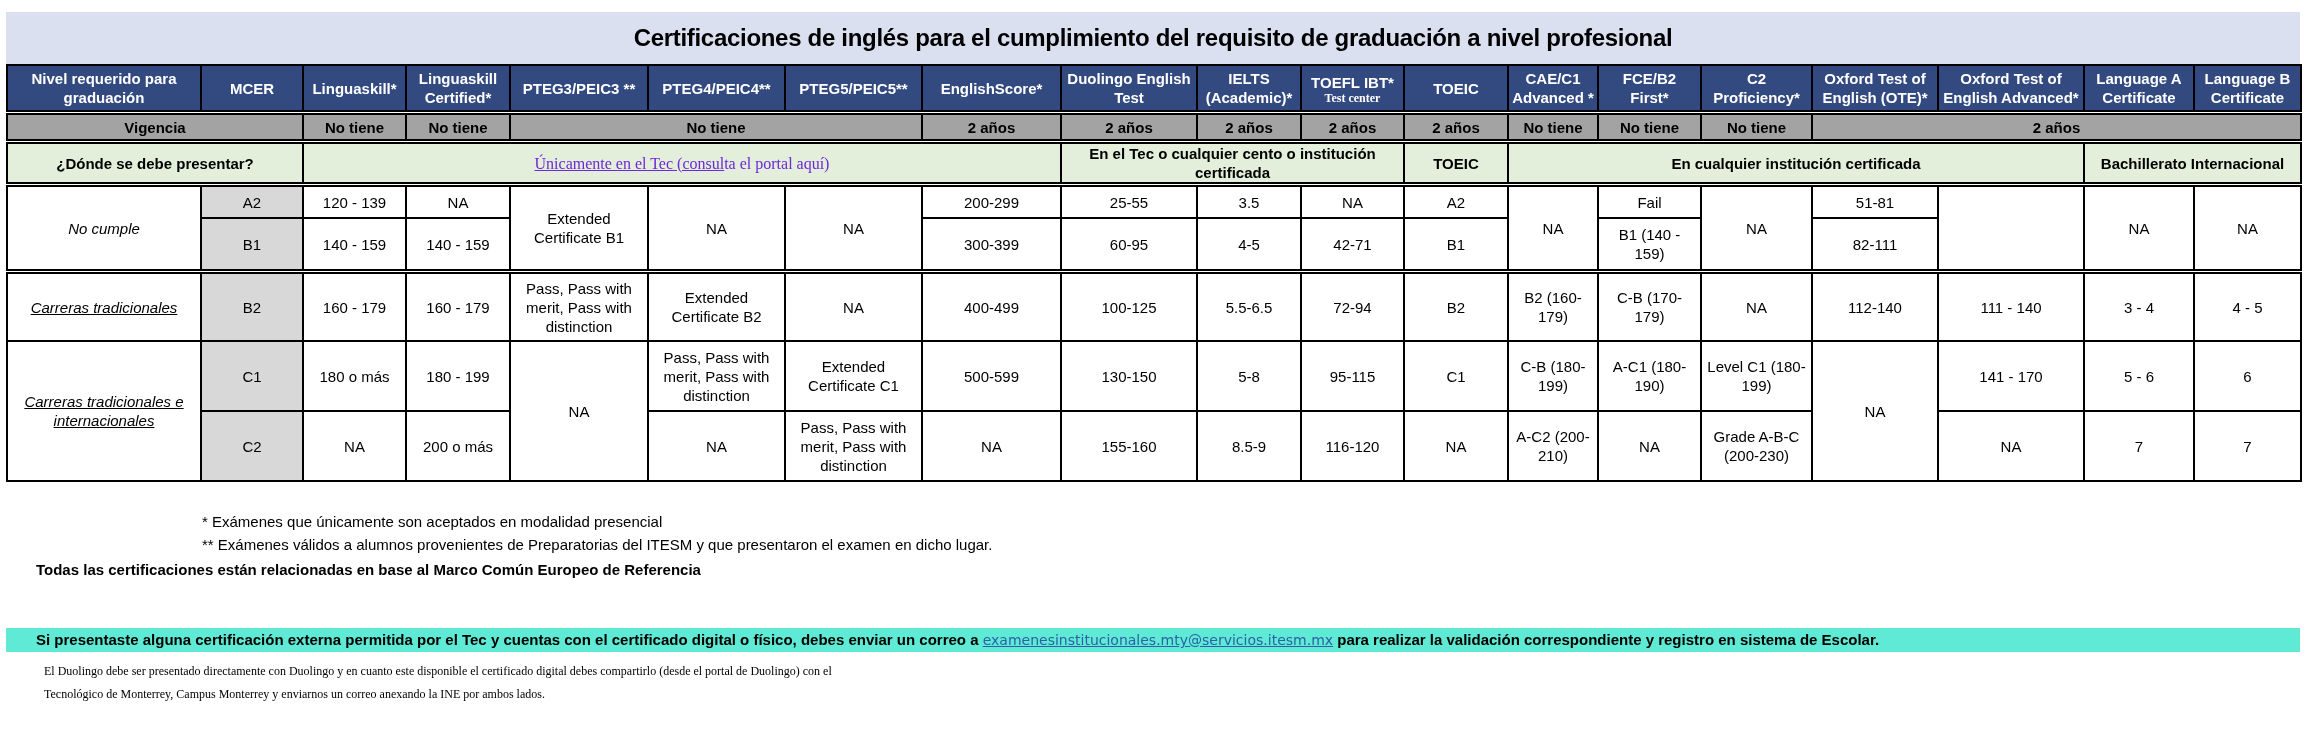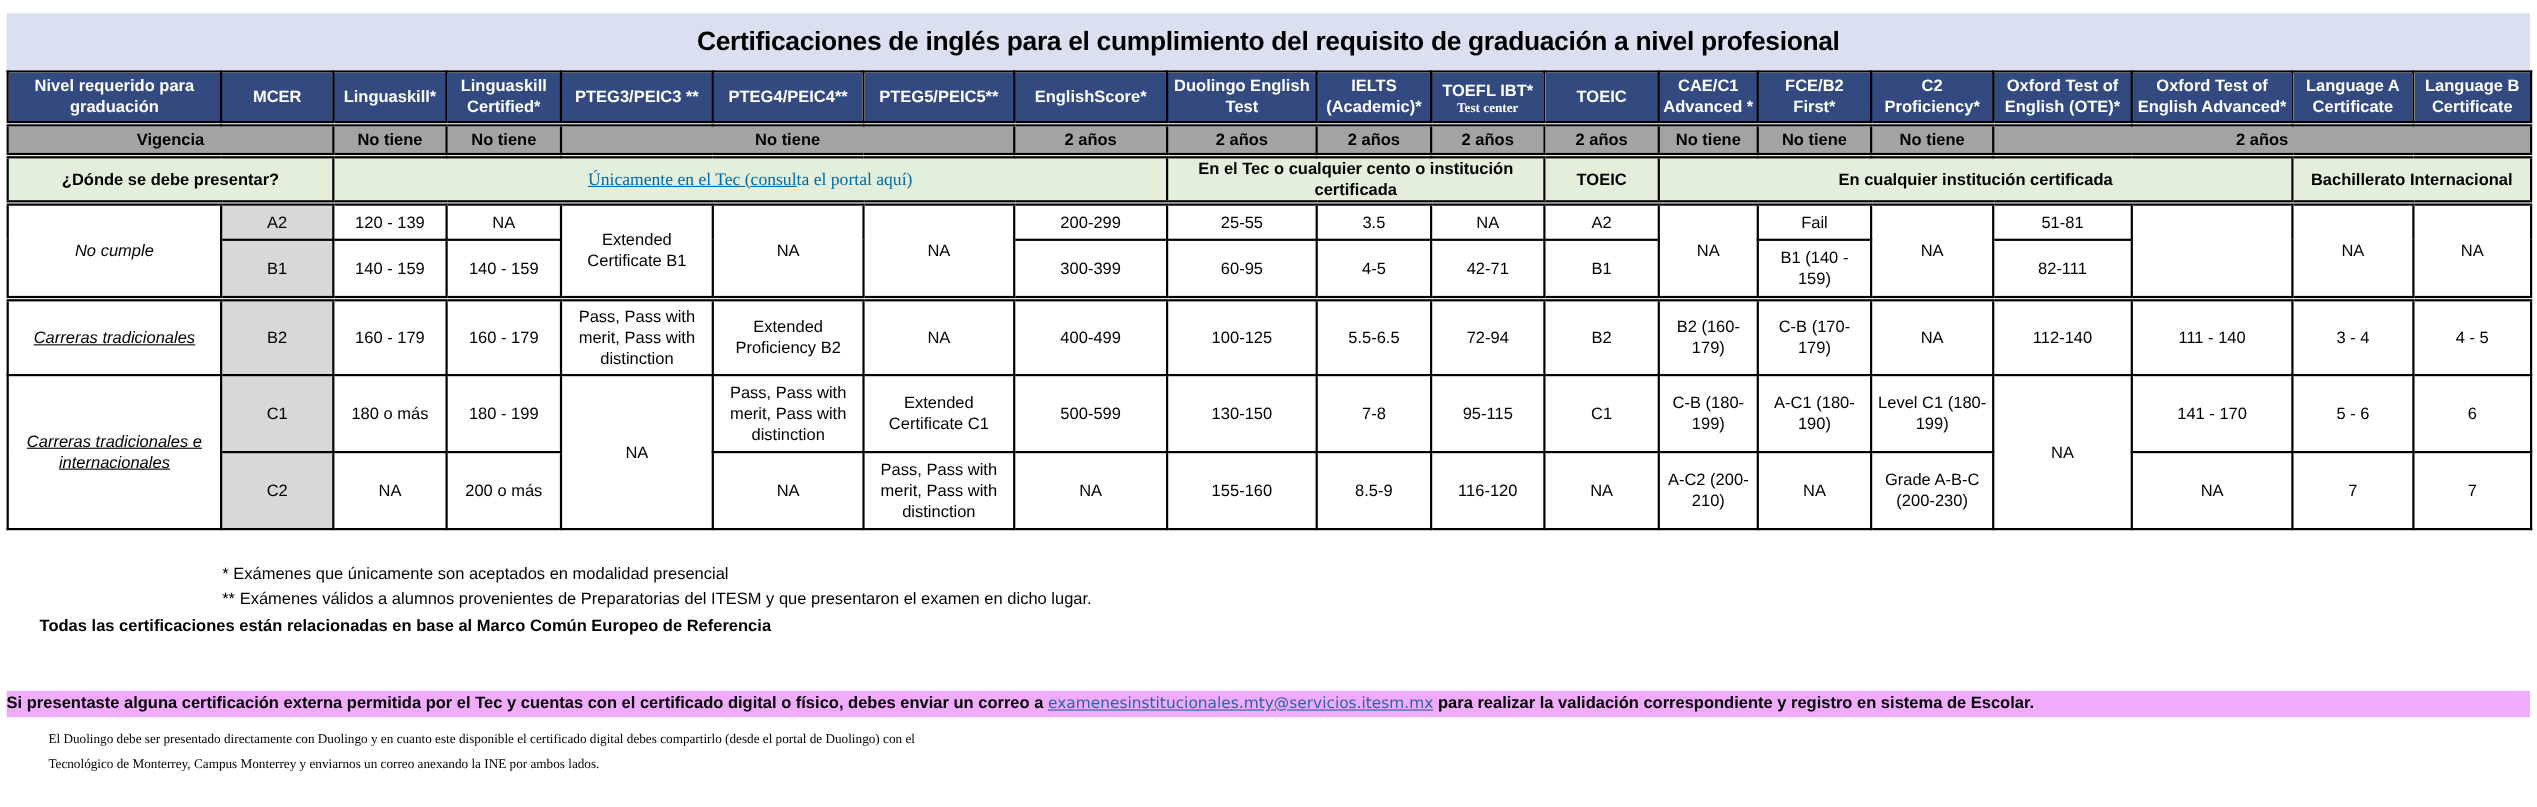--- a/index.html
+++ b/index.html
@@ -10,36 +10,36 @@
   .title-bar span { font-weight:bold; font-size:24px; letter-spacing:-0.3px; }
 
   table.cert { position:absolute; left:6px; top:64px; border-collapse:collapse; table-layout:fixed;
                width:2294px; font-size:15px; }
   table.cert td, table.cert th { border:2px solid #000; text-align:center; vertical-align:middle;
                padding:0 3px; line-height:19px; overflow:hidden; }
   th.hd { background:#334a80; color:#fff; font-weight:bold; font-size:15px; height:44px; line-height:18px; }
   th.hd small { display:block; font-family:"Liberation Serif", serif; font-weight:bold; font-size:12px; line-height:12px; }
   tr.vig td { background:#a3a3a3; font-weight:bold; height:24px; border-top:5px double #000; }
   tr.donde td { background:#e3efda; font-weight:bold; height:38px; border-top:5px double #000; }
-  tr.donde td.link { font-weight:normal; font-family:"Liberation Serif", serif; color:#0369a1; font-size:16px; }
+  tr.donde td.link { font-weight:normal; font-family:"Liberation Serif", serif; color:#6d28d9; font-size:16px; }
   tr.donde td.link span.u { text-decoration:underline; }
   td.mcer { background:#d8d8d8; }
   td.lvl { font-style:italic; }
   td.lvl.u span { text-decoration:underline; }
   tr.start td { border-top:5px double #000; }
   tr.r-a2 td { height:30px; }
   tr.r-b1 td { height:50px; }
   tr.r-b2 td { height:66px; }
   tr.r-c1 td { height:68px; }
   tr.r-c2 td { height:68px; }
 
   .notes { position:absolute; left:202px; top:510px; font-size:15px; line-height:23px; }
   .bold-notes { position:absolute; left:36px; top:558px; font-size:15px; font-weight:bold; line-height:24px; }
-  .banner { position:absolute; left:6px; top:628px; width:2294px; height:24px; background:#f0abfc;
-            font-weight:bold; font-size:15px; line-height:24px; box-sizing:border-box; }
+  .banner { position:absolute; left:6px; top:628px; width:2294px; height:24px; background:#5eead4;
+            font-weight:bold; font-size:15px; line-height:24px; padding-left:30px; box-sizing:border-box; }
   .banner a { color:#2f5fa8; text-decoration:underline; font-weight:normal; font-family:"DejaVu Sans", sans-serif; font-size:14px; }
   .duo { position:absolute; left:44px; top:660px; width:840px; font-family:"Liberation Serif", serif;
          font-size:12px; line-height:23px; }
 </style>
 </head>
 <body>
 
 <div class="title-bar">
   <span>Certificaciones de inglés para el cumplimiento del requisito de graduación a nivel profesional</span>
 </div>
@@ -150,21 +150,21 @@
     <td>B1 (140 - 159)</td>
     <td>82-111</td>
   </tr>
 
   <tr class="r-b2 start">
     <td class="lvl u"><span>Carreras tradicionales</span></td>
     <td class="mcer">B2</td>
     <td>160 - 179</td>
     <td>160 - 179</td>
     <td>Pass, Pass with merit, Pass with distinction</td>
-    <td>Extended Proficiency B2</td>
+    <td>Extended Certificate B2</td>
     <td>NA</td>
     <td>400-499</td>
     <td>100-125</td>
     <td>5.5-6.5</td>
     <td>72-94</td>
     <td>B2</td>
     <td>B2 (160-179)</td>
     <td>C-B (170-179)</td>
     <td>NA</td>
     <td>112-140</td>
@@ -176,21 +176,21 @@
   <tr class="r-c1">
     <td rowspan="2" class="lvl u"><span>Carreras tradicionales e internacionales</span></td>
     <td class="mcer">C1</td>
     <td>180 o más</td>
     <td>180 - 199</td>
     <td rowspan="2">NA</td>
     <td>Pass, Pass with merit, Pass with distinction</td>
     <td>Extended Certificate C1</td>
     <td>500-599</td>
     <td>130-150</td>
-    <td>7-8</td>
+    <td>5-8</td>
     <td>95-115</td>
     <td>C1</td>
     <td>C-B (180-199)</td>
     <td>A-C1 (180-190)</td>
     <td>Level C1 (180-199)</td>
     <td rowspan="2">NA</td>
     <td>141 - 170</td>
     <td>5 - 6</td>
     <td>6</td>
   </tr>

